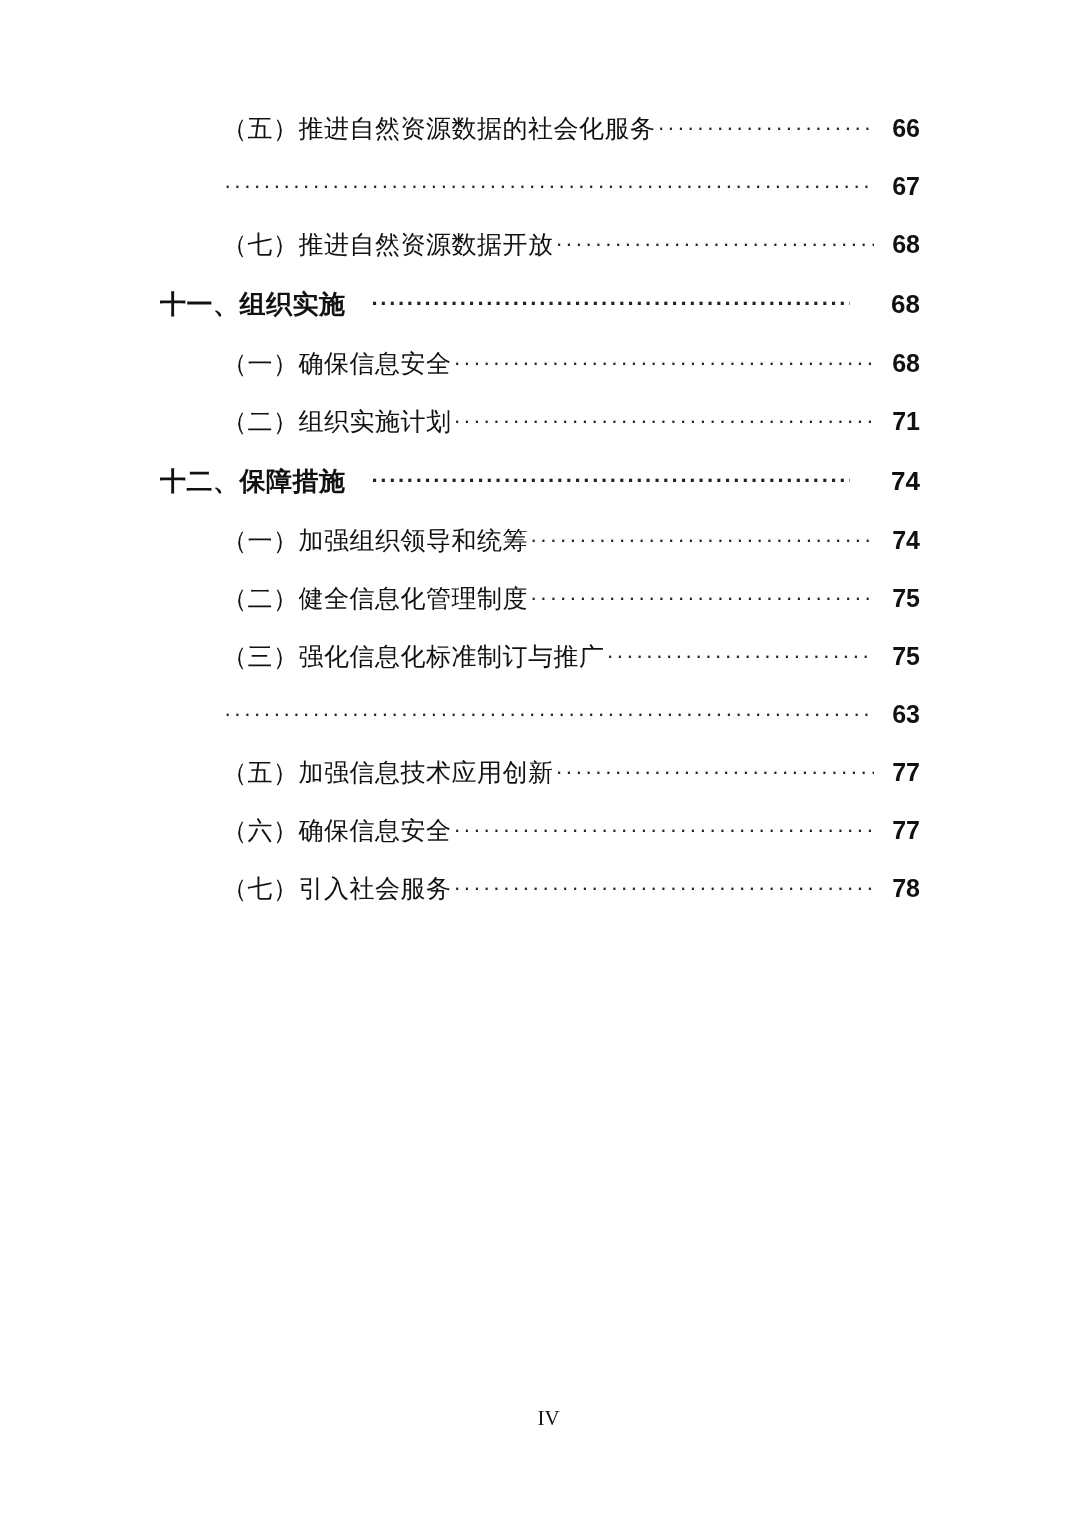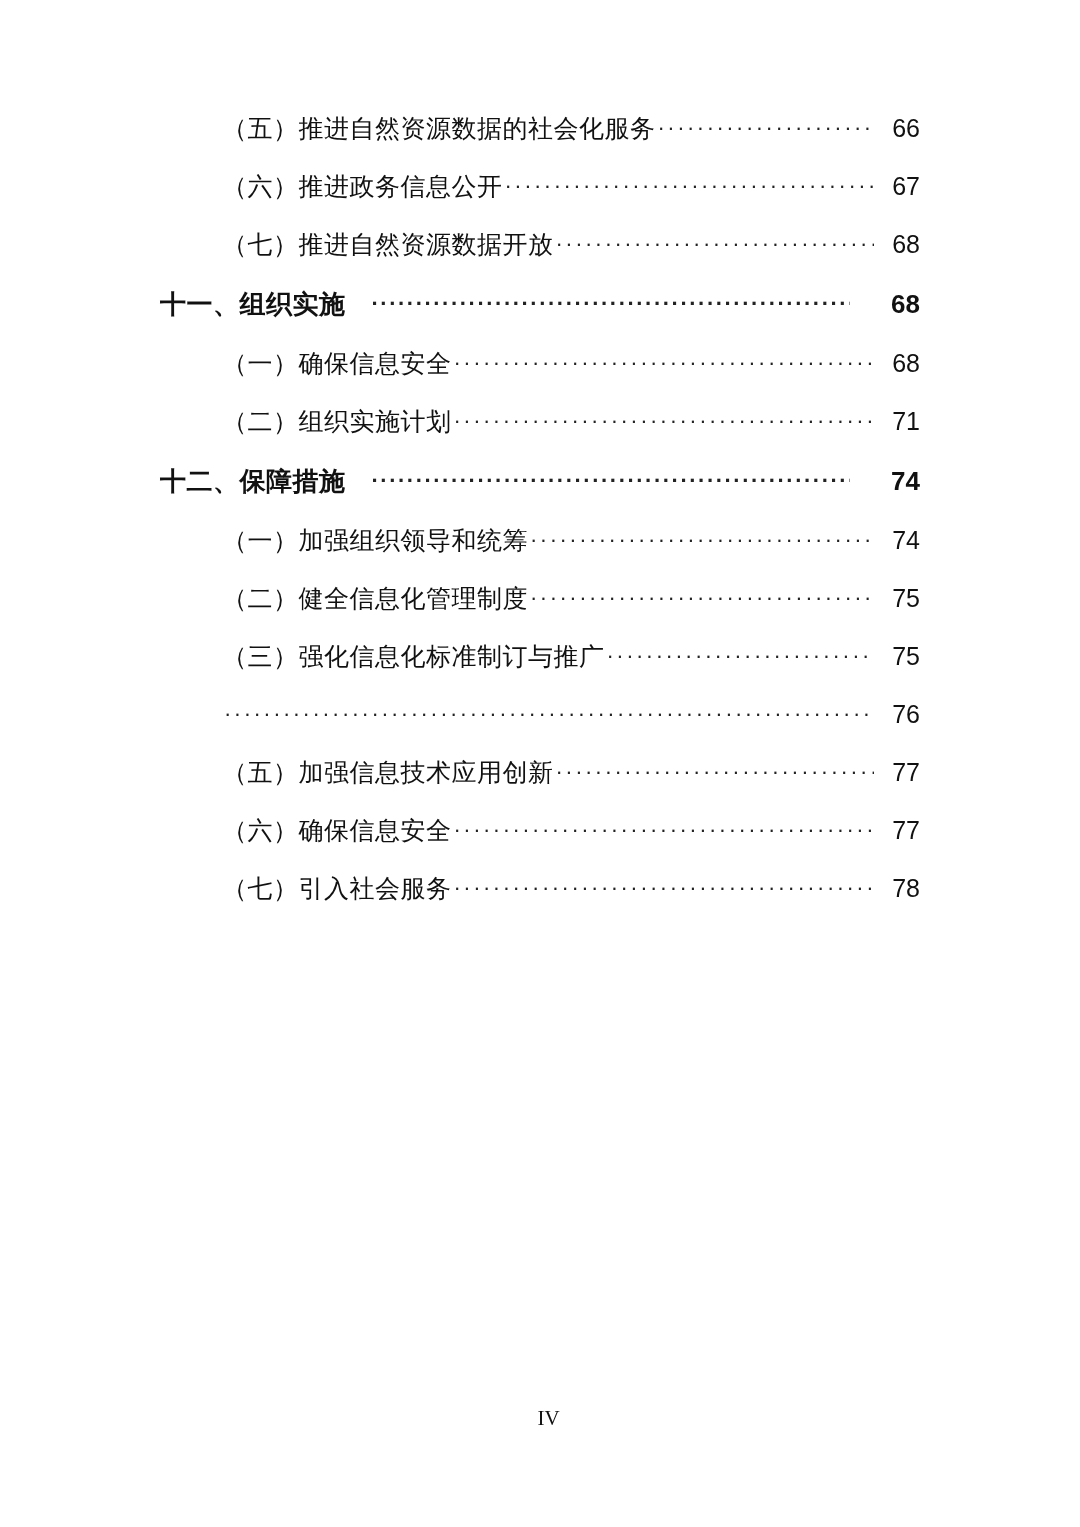--- a/index.html
+++ b/index.html
@@ -77,21 +77,21 @@
   
   .level-2 {
     margin-top: 33px;
     margin-bottom: 33px;
     padding-left: 62px;
   }
   .level-2 .label {
     font-weight: normal;
   }
   .level-2 .page-num {
-    font-weight: normal;
+    font-weight: bold;
   }
 
   .first-entry {
     margin-top: 6px;
   }
 
   .folio {
     position: absolute;
     left: 17px;
     right: 0;
@@ -106,21 +106,20 @@
 <body>
 
 <div class="page">
   <div class="toc" id="toc-list">
       <div class="toc-entry level-2 first-entry">
         <span class="label">（五）推进自然资源数据的社会化服务</span>
         <span class="leader">·························································································</span>
         <span class="page-num">66</span>
       </div>
       <div class="toc-entry level-2">
-        <span class="label">（六）推进政务信息公开</span>
         <span class="leader">·························································································</span>
         <span class="page-num">67</span>
       </div>
       <div class="toc-entry level-2">
         <span class="label">（七）推进自然资源数据开放</span>
         <span class="leader">·························································································</span>
         <span class="page-num">68</span>
       </div>
       <div class="toc-entry level-1">
         <span class="label">十一、组织实施</span>
@@ -152,21 +151,21 @@
         <span class="leader">·························································································</span>
         <span class="page-num">75</span>
       </div>
       <div class="toc-entry level-2">
         <span class="label">（三）强化信息化标准制订与推广</span>
         <span class="leader">·························································································</span>
         <span class="page-num">75</span>
       </div>
       <div class="toc-entry level-2">
         <span class="leader">·························································································</span>
-        <span class="page-num">76</span>
+        <span class="page-num">63</span>
       </div>
       <div class="toc-entry level-2">
         <span class="label">（五）加强信息技术应用创新</span>
         <span class="leader">·························································································</span>
         <span class="page-num">77</span>
       </div>
       <div class="toc-entry level-2">
         <span class="label">（六）确保信息安全</span>
         <span class="leader">·························································································</span>
         <span class="page-num">77</span>

